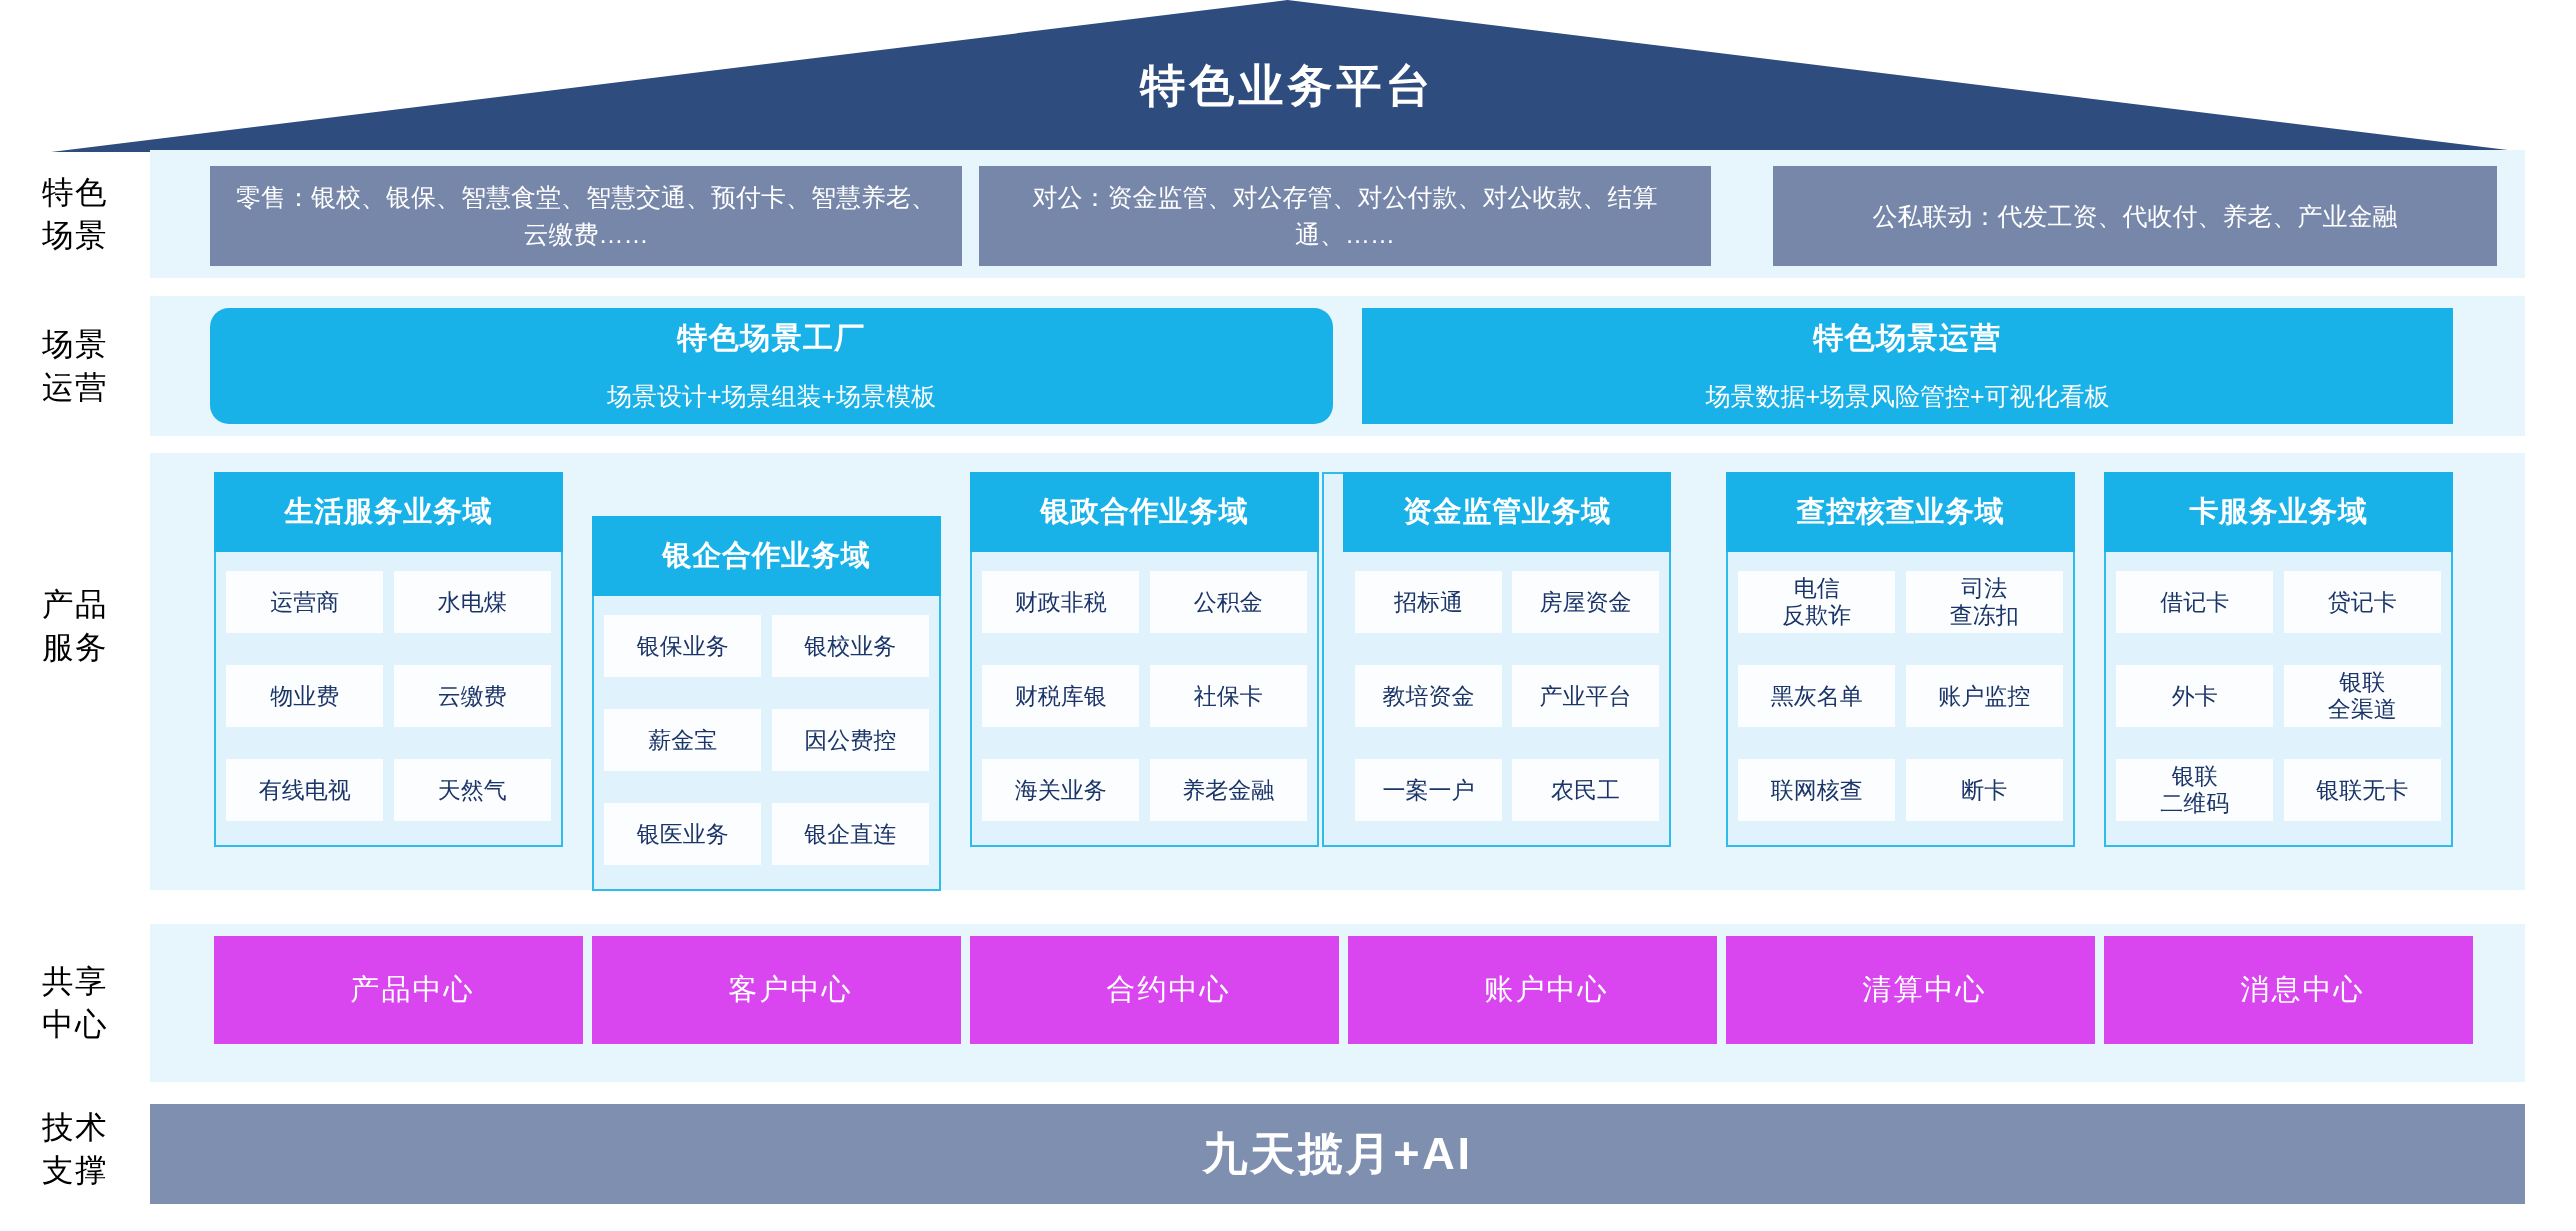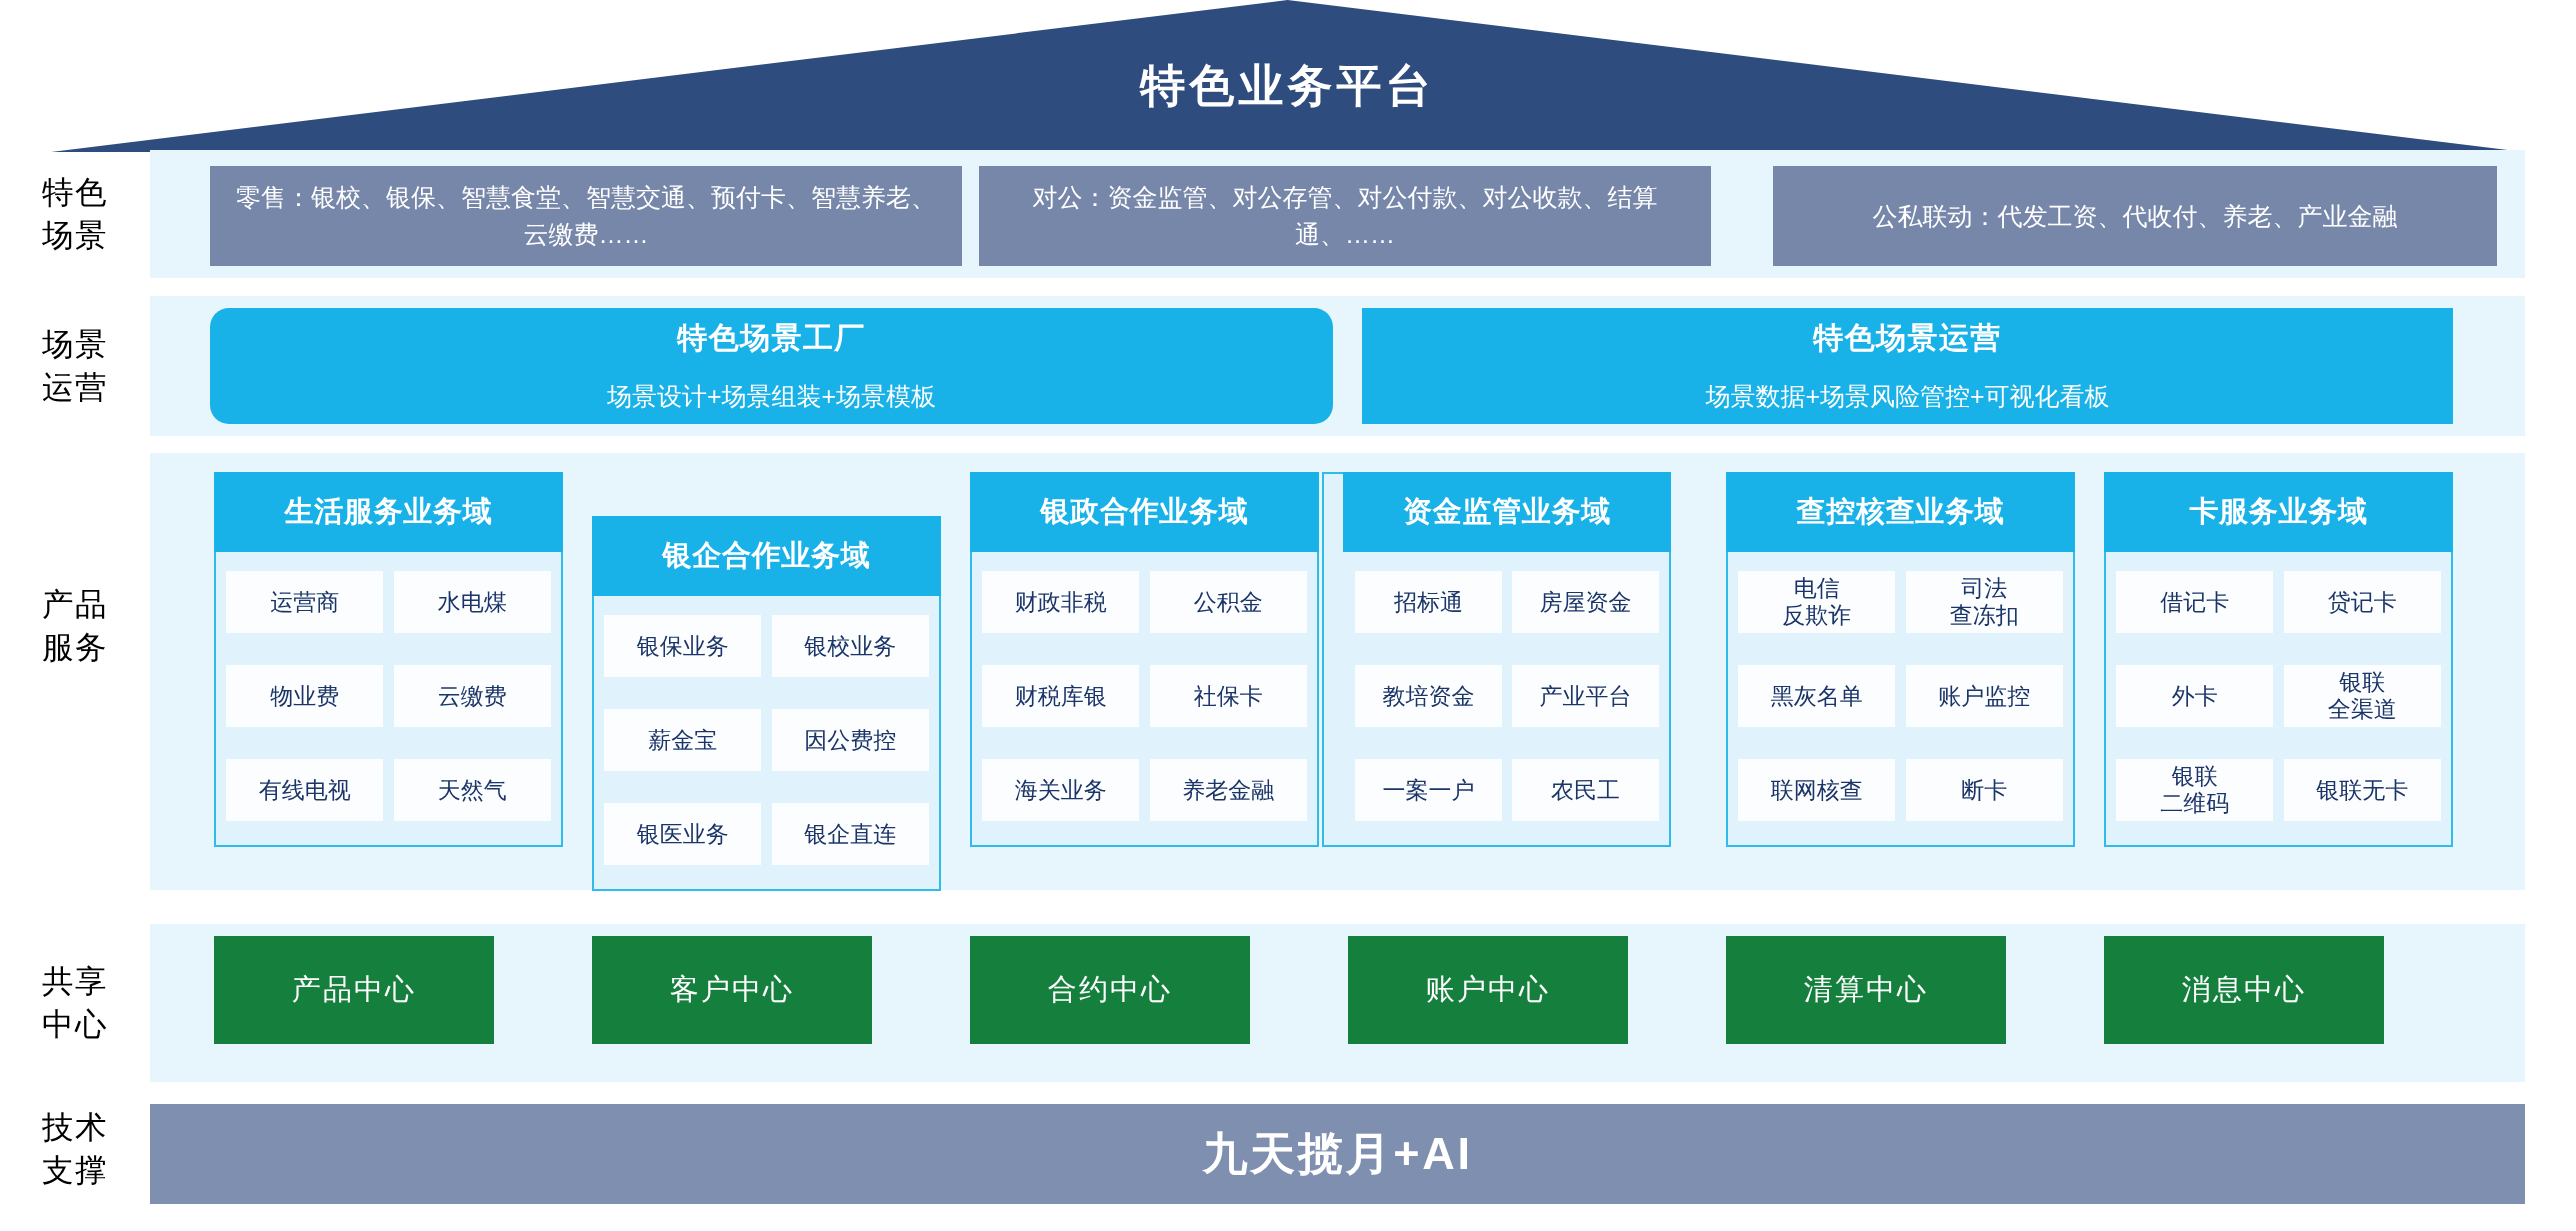--- a/index.html
+++ b/index.html
@@ -50,22 +50,22 @@
   .pc-1{left:64px;}  .pc-2{left:442px;margin-top:44px;} .pc-3{left:820px;}
   .pc-4{left:1172px;padding-left:21px;} .pc-5{left:1576px;} .pc-6{left:1954px;}
   .col-header{height:80px;margin:-2.1px -2.1px 0 -2.1px;background:#18B1E8;color:#ffffff;
               display:flex;align-items:center;justify-content:center;font-size:29px;font-weight:700;letter-spacing:0.7px;}
   .col-body{padding:19px 10.3px 0 10.3px;display:flex;flex-direction:column;gap:32px;}
   .cell-row{display:flex;gap:10.3px;}
   .cell{flex:1;height:62px;background:#FCFDFF;color:#1B3568;display:flex;align-items:center;justify-content:center;
         text-align:center;font-size:23px;line-height:1.15;white-space:pre-line;}
 
   
-  .center-box{position:absolute;top:12.3px;width:280px;height:108px;background:#15803d;color:#ffffff;
-              display:flex;align-items:center;justify-content:center;font-size:29px;letter-spacing:2.1px;}
+  .center-box{position:absolute;top:12.3px;width:341px;height:108px;background:#d946ef;color:#ffffff;
+              display:flex;align-items:center;justify-content:center;font-size:29px;letter-spacing:2.1px;padding-left:28px;}
   .cb-1{left:64px;}  .cb-2{left:442px;} .cb-3{left:820px;}
   .cb-4{left:1198px;} .cb-5{left:1576px;} .cb-6{left:1954px;}
 
   
   .tech-bar{position:absolute;left:150px;top:1104px;width:2375px;height:100px;background:#7E8FB0;
             display:flex;align-items:center;justify-content:center;color:#ffffff;font-size:45px;font-weight:700;letter-spacing:2.7px;}
 </style>
 </head>
 <body>
 

